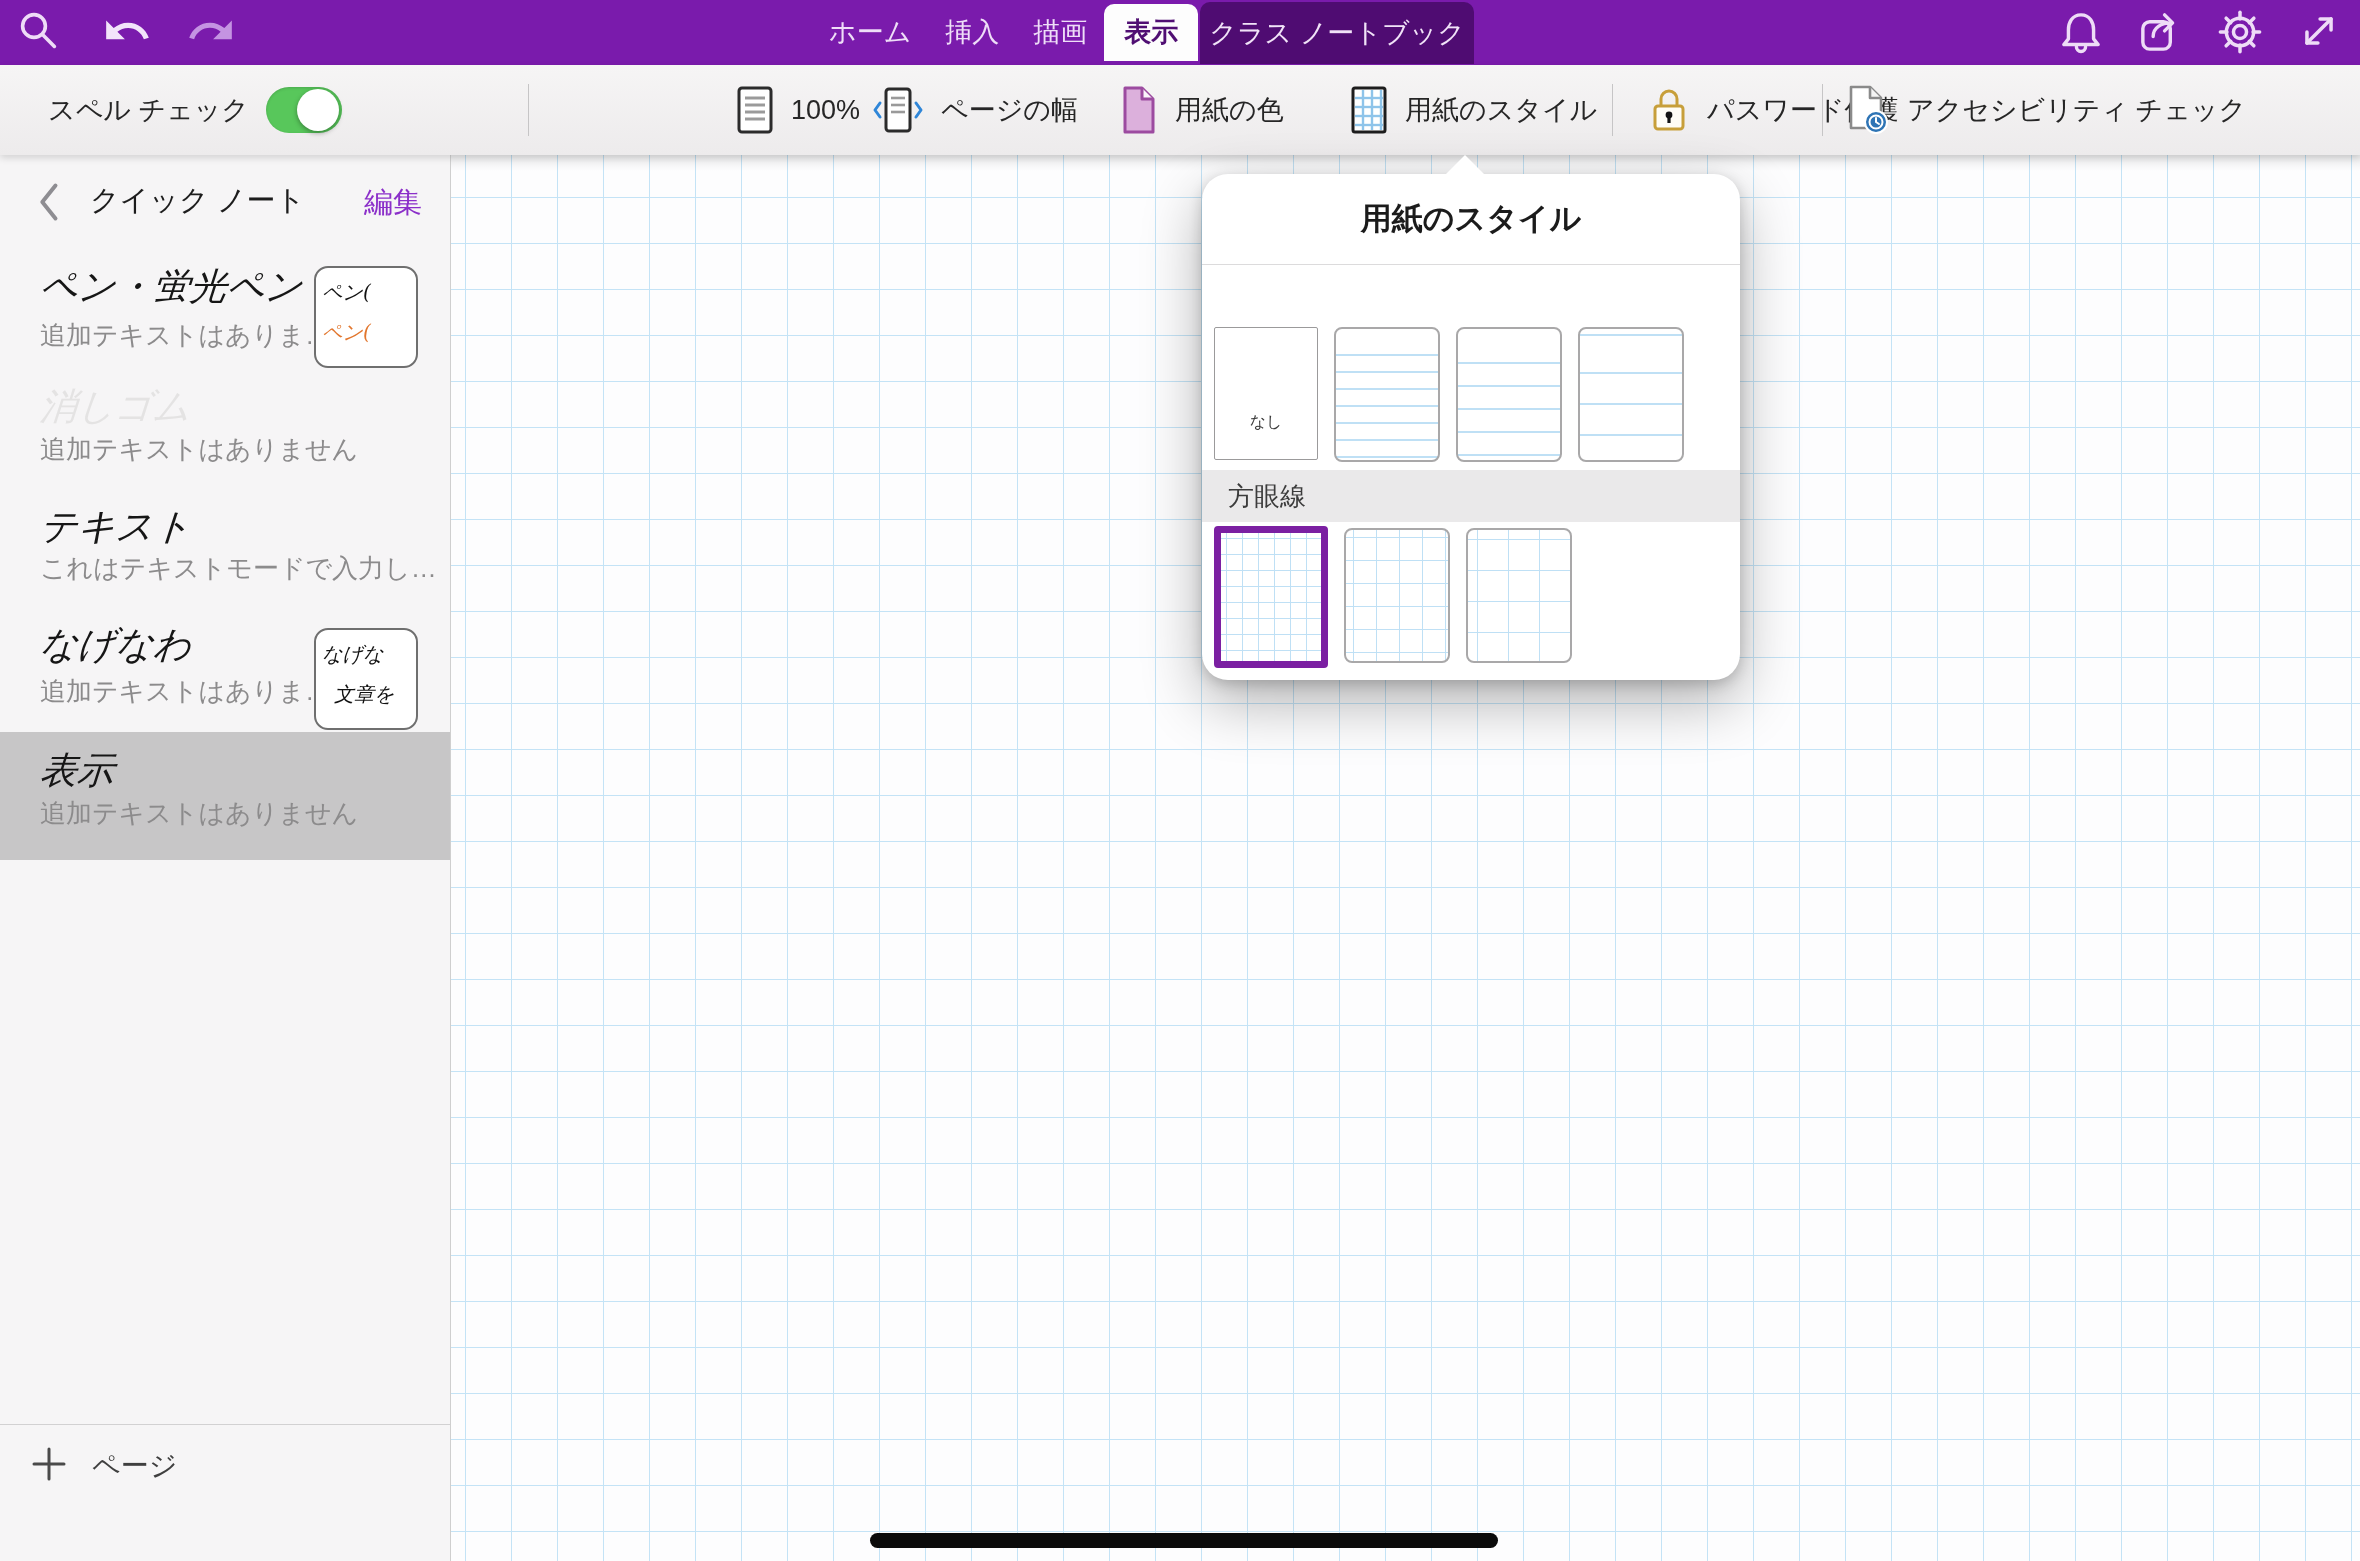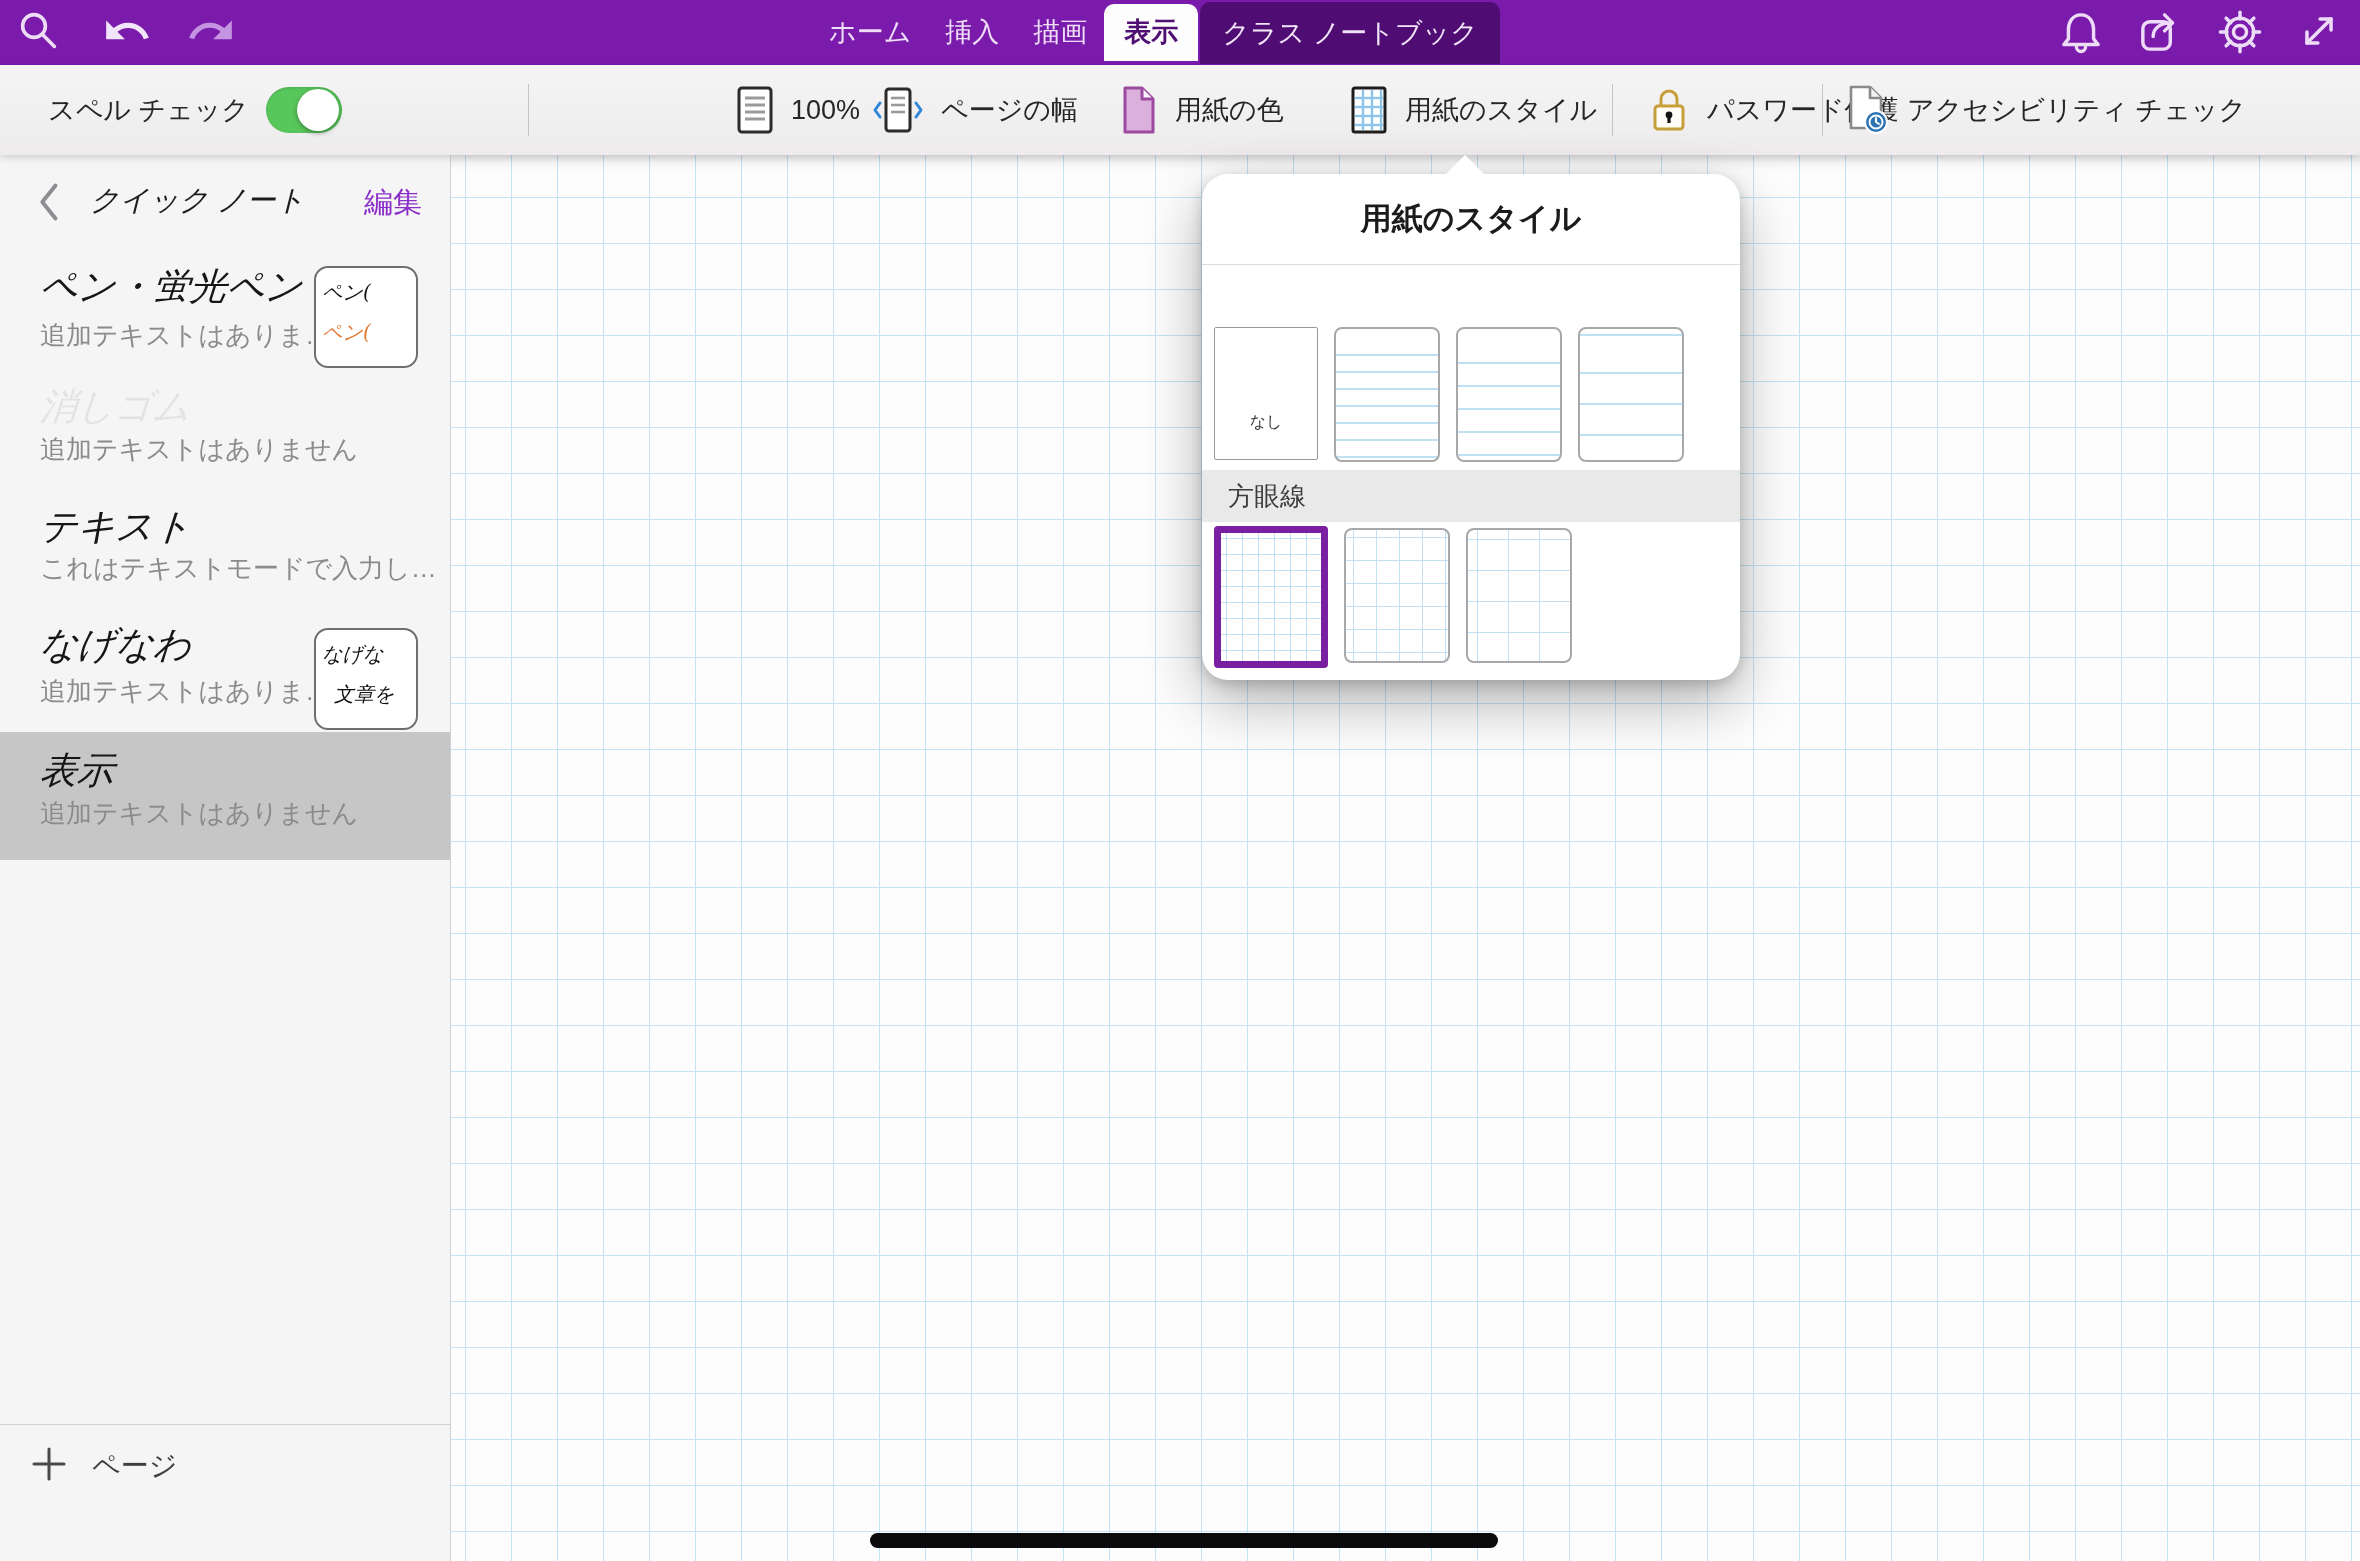--- a/index.html
+++ b/index.html
@@ -7,39 +7,39 @@
     font-family:"Liberation Sans","DejaVu Sans",sans-serif;background:#fdfdfe;}
 
   
   .topbar{position:absolute;left:0;top:0;width:2360px;height:65px;background:#7a1bac;}
   .tb-icon{position:absolute;top:8px;width:48px;height:48px;}
   .tabstrip{position:absolute;left:812px;top:0;height:65px;display:flex;align-items:center;}
   .tab{height:65px;line-height:65px;padding:0 17px;font-size:27px;color:#efdef8;white-space:nowrap;}
   .tab.active{height:57px;line-height:57px;background:#fdfdfd;border-radius:10px 10px 0 0;
     color:#500f73;font-weight:bold;padding:0 20px;}
   .tab.dark{height:62px;line-height:62px;background:#4f0c72;border-radius:10px 10px 0 0;
-    color:#f1e3f8;padding:0 22px;margin-left:2px;}
+    color:#f1e3f8;padding:0 9px;margin-left:2px;}
   .tb-right{position:absolute;right:18px;top:8px;display:flex;gap:32px;}
 
   
   .toolbar{position:absolute;left:0;top:65px;width:2360px;height:90px;
     background:linear-gradient(#f6f5f5,#edebec);box-shadow:0 3px 7px rgba(0,0,0,.14);z-index:5;}
   .tgroup{position:absolute;top:0;height:90px;display:flex;align-items:center;gap:17px;}
   .tlabel{font-size:27px;color:#262626;white-space:nowrap;}
   .tdiv{position:absolute;top:19px;height:52px;width:1px;background:#c6c5c6;}
   .toggle{position:relative;width:76px;height:46px;border-radius:23px;background:#58c75b;
     box-shadow:inset 0 1px 3px rgba(0,0,0,.15);}
   .toggle .knob{position:absolute;right:3px;top:2px;width:42px;height:42px;border-radius:50%;
     background:#fff;box-shadow:0 2px 5px rgba(0,0,0,.35);}
 
   
   .sidebar{position:absolute;left:0;top:155px;width:450px;height:1406px;background:#f6f5f6;
     border-right:1px solid #cfcfcf;}
   .sb-title{position:absolute;left:60px;right:115px;top:26px;text-align:center;
-    font-size:29px;color:#1c1c1c;white-space:nowrap;font-style:italic;}
+    font-size:29px;color:#1c1c1c;white-space:nowrap;}
   .sb-edit{position:absolute;right:28px;top:28px;font-size:29px;color:#8b2fc9;}
   .sb-back{position:absolute;left:30px;top:25px;width:40px;height:44px;}
   .pgrow{position:absolute;left:0;width:450px;}
   .pgrow.selected{background:#c7c6c7;}
   .pg-title{position:absolute;left:40px;font-size:37px;color:#161616;white-space:nowrap;
     font-family:"DejaVu Serif","Liberation Serif",serif;font-style:italic;transform:skewX(-4deg);}
   .pg-title.faint{color:#e4e3e3;}
   .pg-sub{position:absolute;left:40px;font-size:26px;color:#8c8b8c;white-space:nowrap;}
   .pg-thumb{position:absolute;right:32px;top:16px;width:88px;height:90px;background:#fff;
     border:2.5px solid #6f6f6f;border-radius:14px;padding:4px 6px;overflow:hidden;

